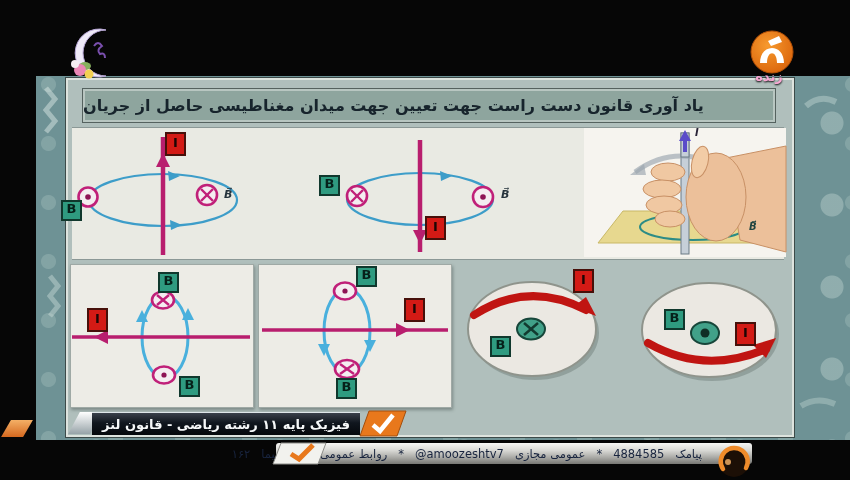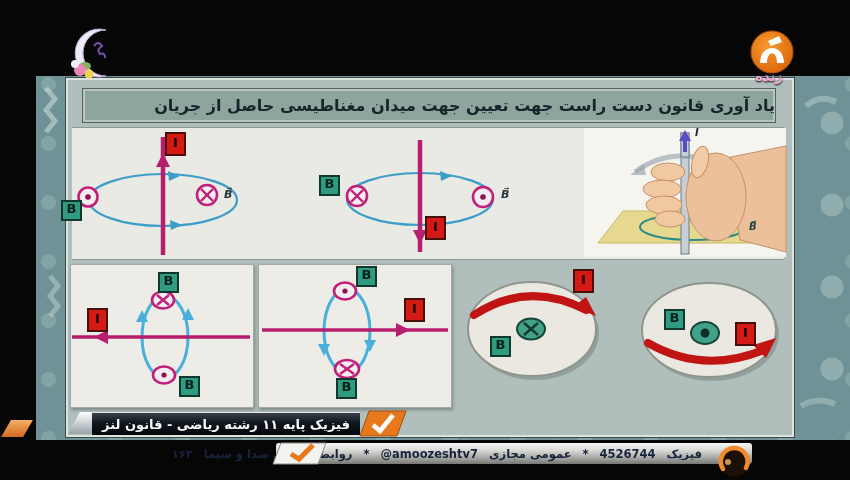--- a/index.html
+++ b/index.html
@@ -10,21 +10,21 @@
         background-image:
           radial-gradient(circle, rgba(222,236,230,.30) 0 11px, transparent 12px),
           radial-gradient(circle, rgba(205,226,219,.22) 0 7px, transparent 8px);
         background-size:92px 82px, 67px 59px;background-position:14px 6px,46px 38px;}
   .wall-deco{position:absolute;left:0;top:0;}
   
   .slide{position:absolute;left:66px;top:78px;width:724px;height:355px;background:#b0bfbc;
          border:2px solid #dde3de;box-shadow:0 0 0 1px #3c4a49;}
   .title-bar{position:absolute;left:82px;top:88px;width:692px;height:33px;background:#8ea59e;
              border:1px solid #55625f;box-shadow:inset 0 0 0 2px rgba(235,240,236,.45);
-             display:flex;align-items:center;justify-content:flex-start;direction:rtl;}
+             display:flex;align-items:center;justify-content:flex-end;direction:rtl;}
   .title-bar span{font-size:16px;font-weight:bold;color:#17242c;letter-spacing:.2px;}
   .band{position:absolute;left:72px;top:127px;width:712px;height:131px;background:#e9eae3;
         border-top:1px solid #8b9896;border-bottom:1px solid #8b9896;}
   .hand-area{position:absolute;left:584px;top:128px;width:202px;height:129px;background:#f6f4ef;}
   .dbox{position:absolute;background:#edece6;border:1px solid #9fa9a5;box-shadow:1px 2px 3px rgba(30,40,38,.35);}
   .box1{left:70px;top:264px;width:182px;height:142px;}
   .box2{left:258px;top:264px;width:192px;height:142px;}
   .art{position:absolute;left:0;top:0;pointer-events:none;}
   
   .ibox{position:absolute;width:17px;height:20px;background:#d31a15;border:2px solid #47100a;
@@ -47,21 +47,21 @@
             border-top:1px solid #dfe7ea;display:flex;align-items:center;justify-content:center;}
   .cap-dark span{color:#f6f8f9;font-size:13px;font-weight:bold;white-space:nowrap;}
   .cap-badge{position:absolute;right:-10px;top:0;}
   .sliver{position:absolute;left:6px;top:420px;width:22px;height:17px;transform:skewX(-30deg);
           background:linear-gradient(180deg,#f4b066,#d4681f);}
   
   .ticker-strip{position:absolute;left:276px;top:443px;width:476px;height:21px;direction:rtl;
             background:linear-gradient(180deg,#f7f7f5 0%,#d9d9d5 35%,#a8a8a4 70%,#777773 100%);
             border-radius:3px;display:flex;align-items:center;gap:11px;
             padding:0 50px 0 62px;box-sizing:border-box;}
-  .ticker-strip span{color:#18243e;font-size:11.5px;font-weight:bold;white-space:nowrap;}
+  .ticker-strip span{color:#18243e;font-size:11.5px;font-weight:normal;white-space:nowrap;}
   .ticker-strip .ltr{direction:ltr;unicode-bidi:embed;}
   .t-star{font-size:13px;}
   .ticker-badge{position:absolute;left:268px;top:442px;}
   .ticker-logo{position:absolute;left:714px;top:441px;}
 </style>
 </head>
 <body>
 
 <div class="screen">
 
@@ -230,22 +230,22 @@
     <div class="cap-badge">
       <svg width="56" height="27" viewBox="0 0 56 27">
         <polygon points="4,26 13,1 50,1 41,26" fill="#e8781c" stroke="#a34e0c" stroke-width="1"></polygon>
         <polyline points="17,15 24,21 37,5" stroke="#ffffff" stroke-width="4.5" fill="none"></polyline>
       </svg>
     </div>
   </div>
   <div class="sliver"></div>
 
   <div class="ticker-strip">
-    <span>فیزیک</span>
-    <span>4526744</span>
+    <span>پیامک</span>
+    <span>4884585</span>
     <span class="t-star">*</span>
     <span>عمومی مجازی</span>
     <span class="ltr">@amoozeshtv7</span>
     <span class="t-star">*</span>
     <span>روابط عمومی صدا و سیما</span>
     <span>۱۶۲</span>
   </div>
   <div class="ticker-badge">
     <svg width="60" height="23" viewBox="0 0 60 23">
       <polygon points="5,22 13,1 58,1 50,22" fill="#f2f2ee" stroke="#8d8d89" stroke-width="1"></polygon>

